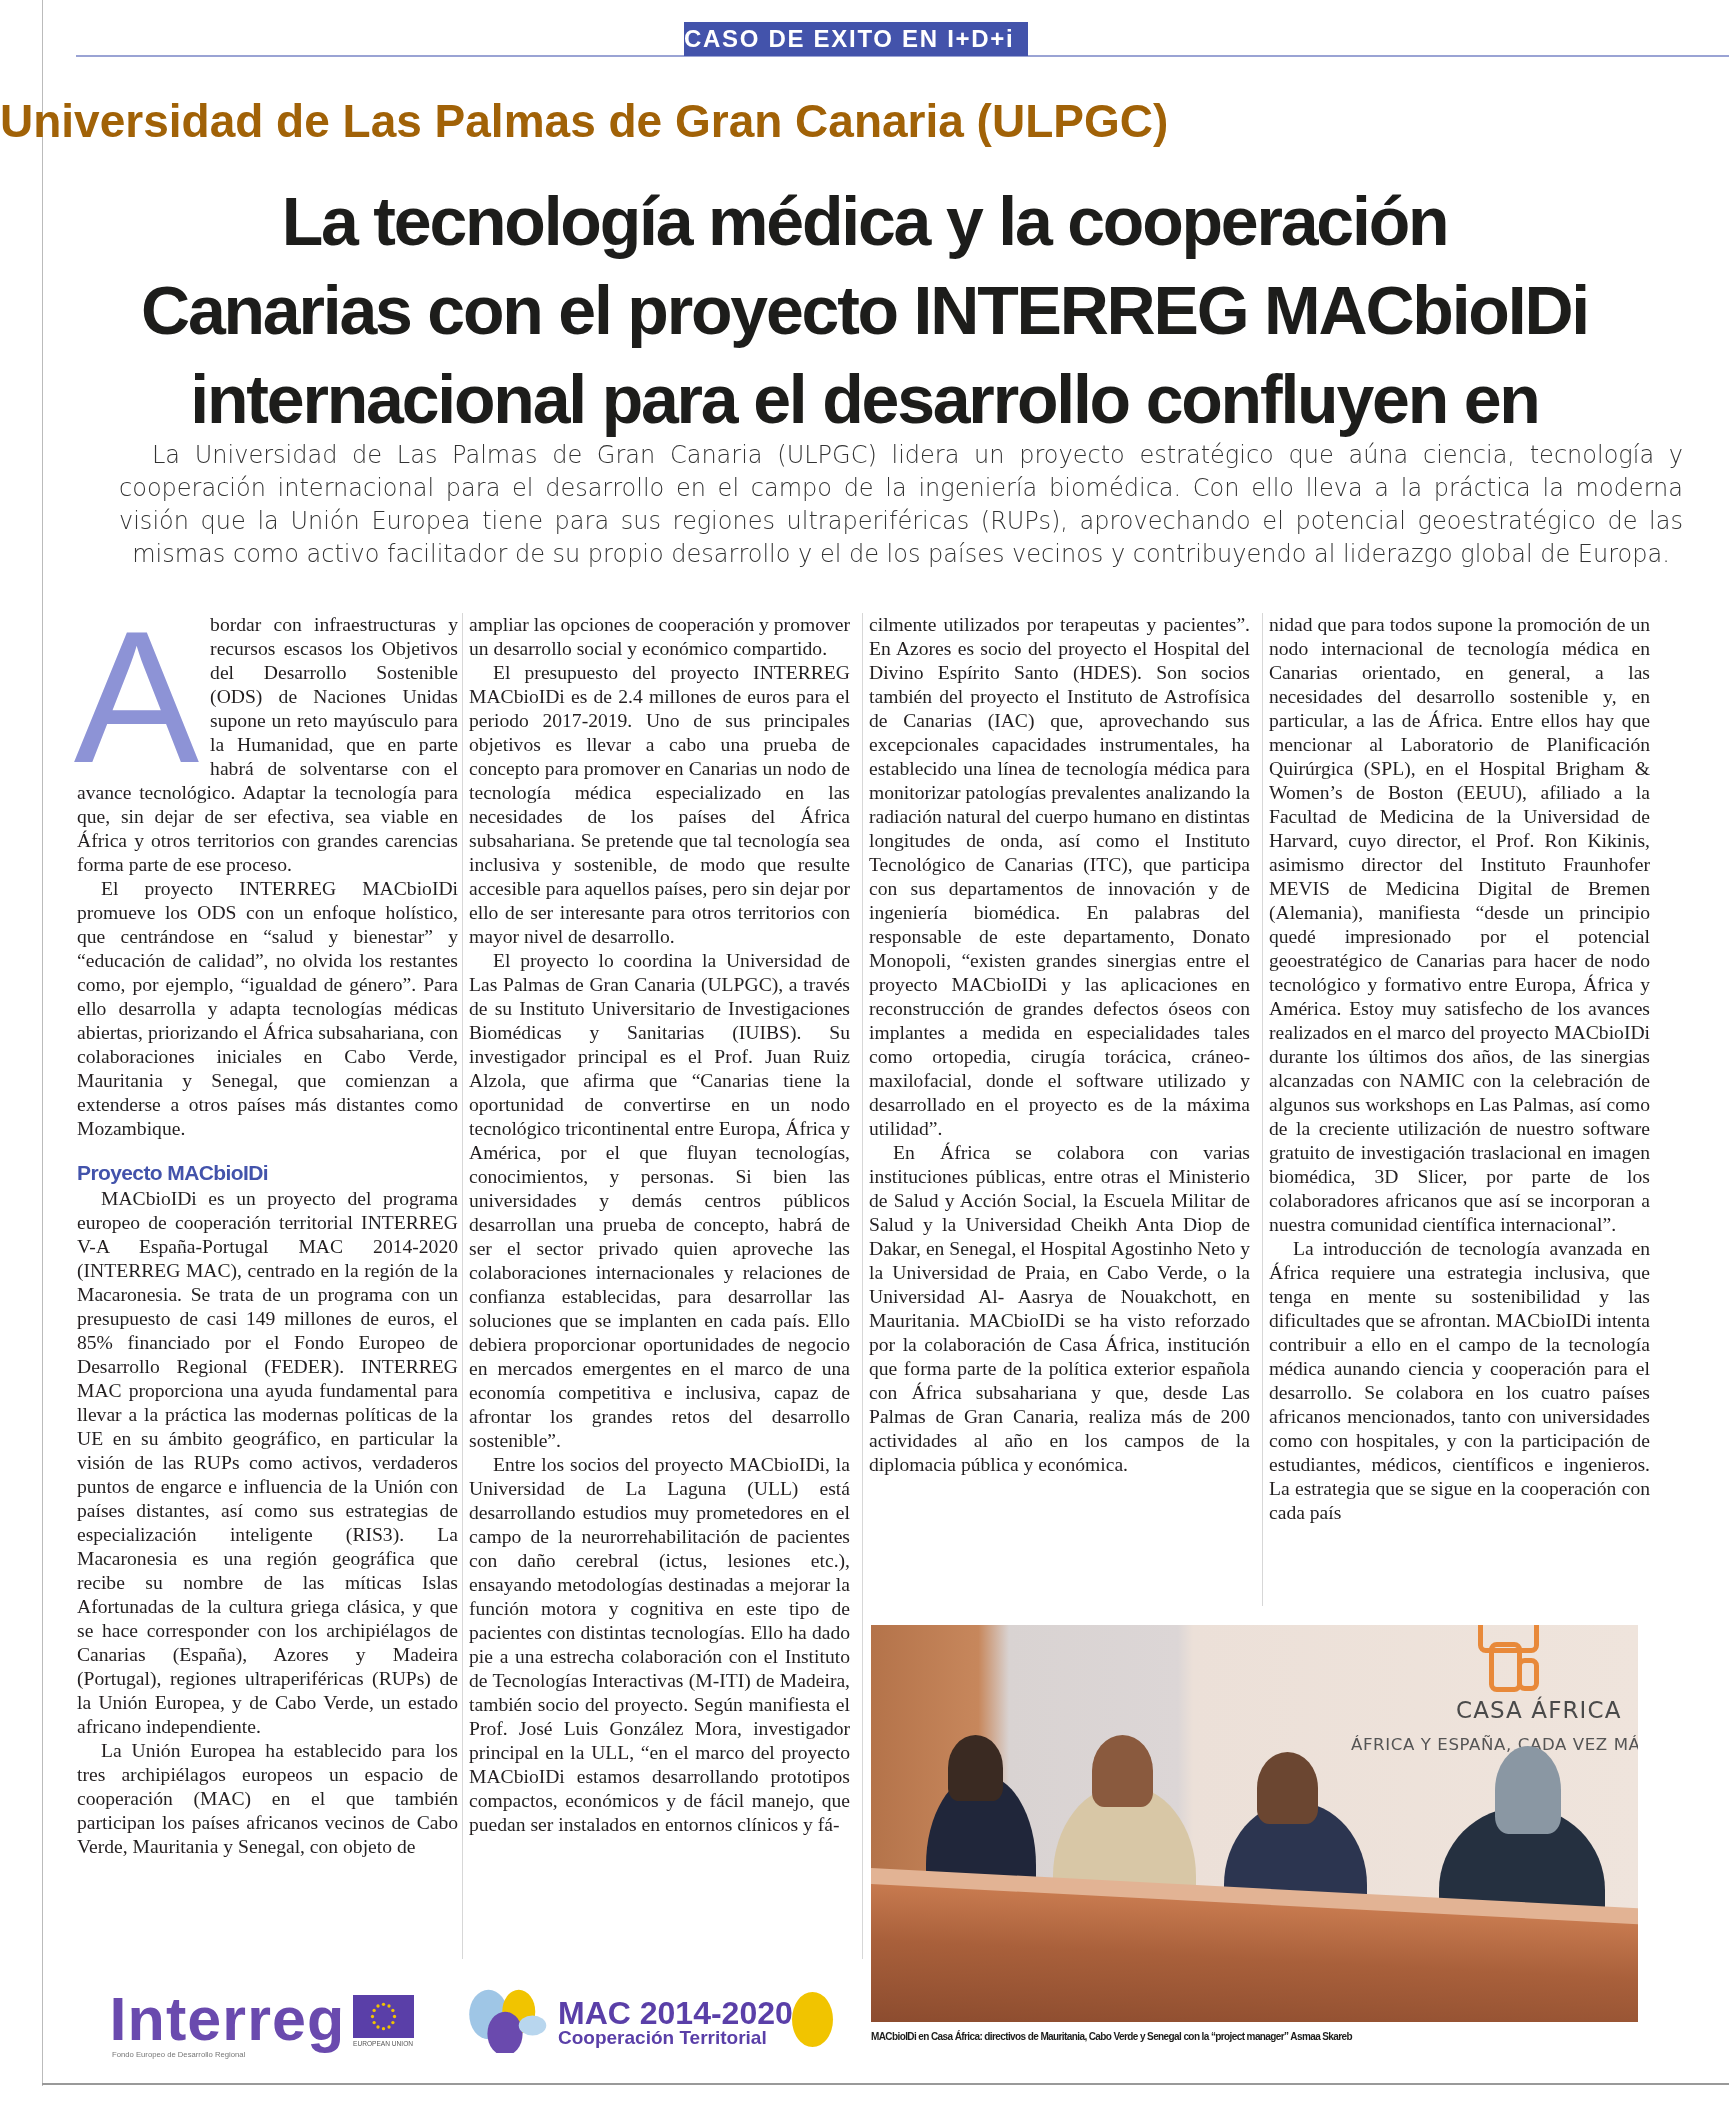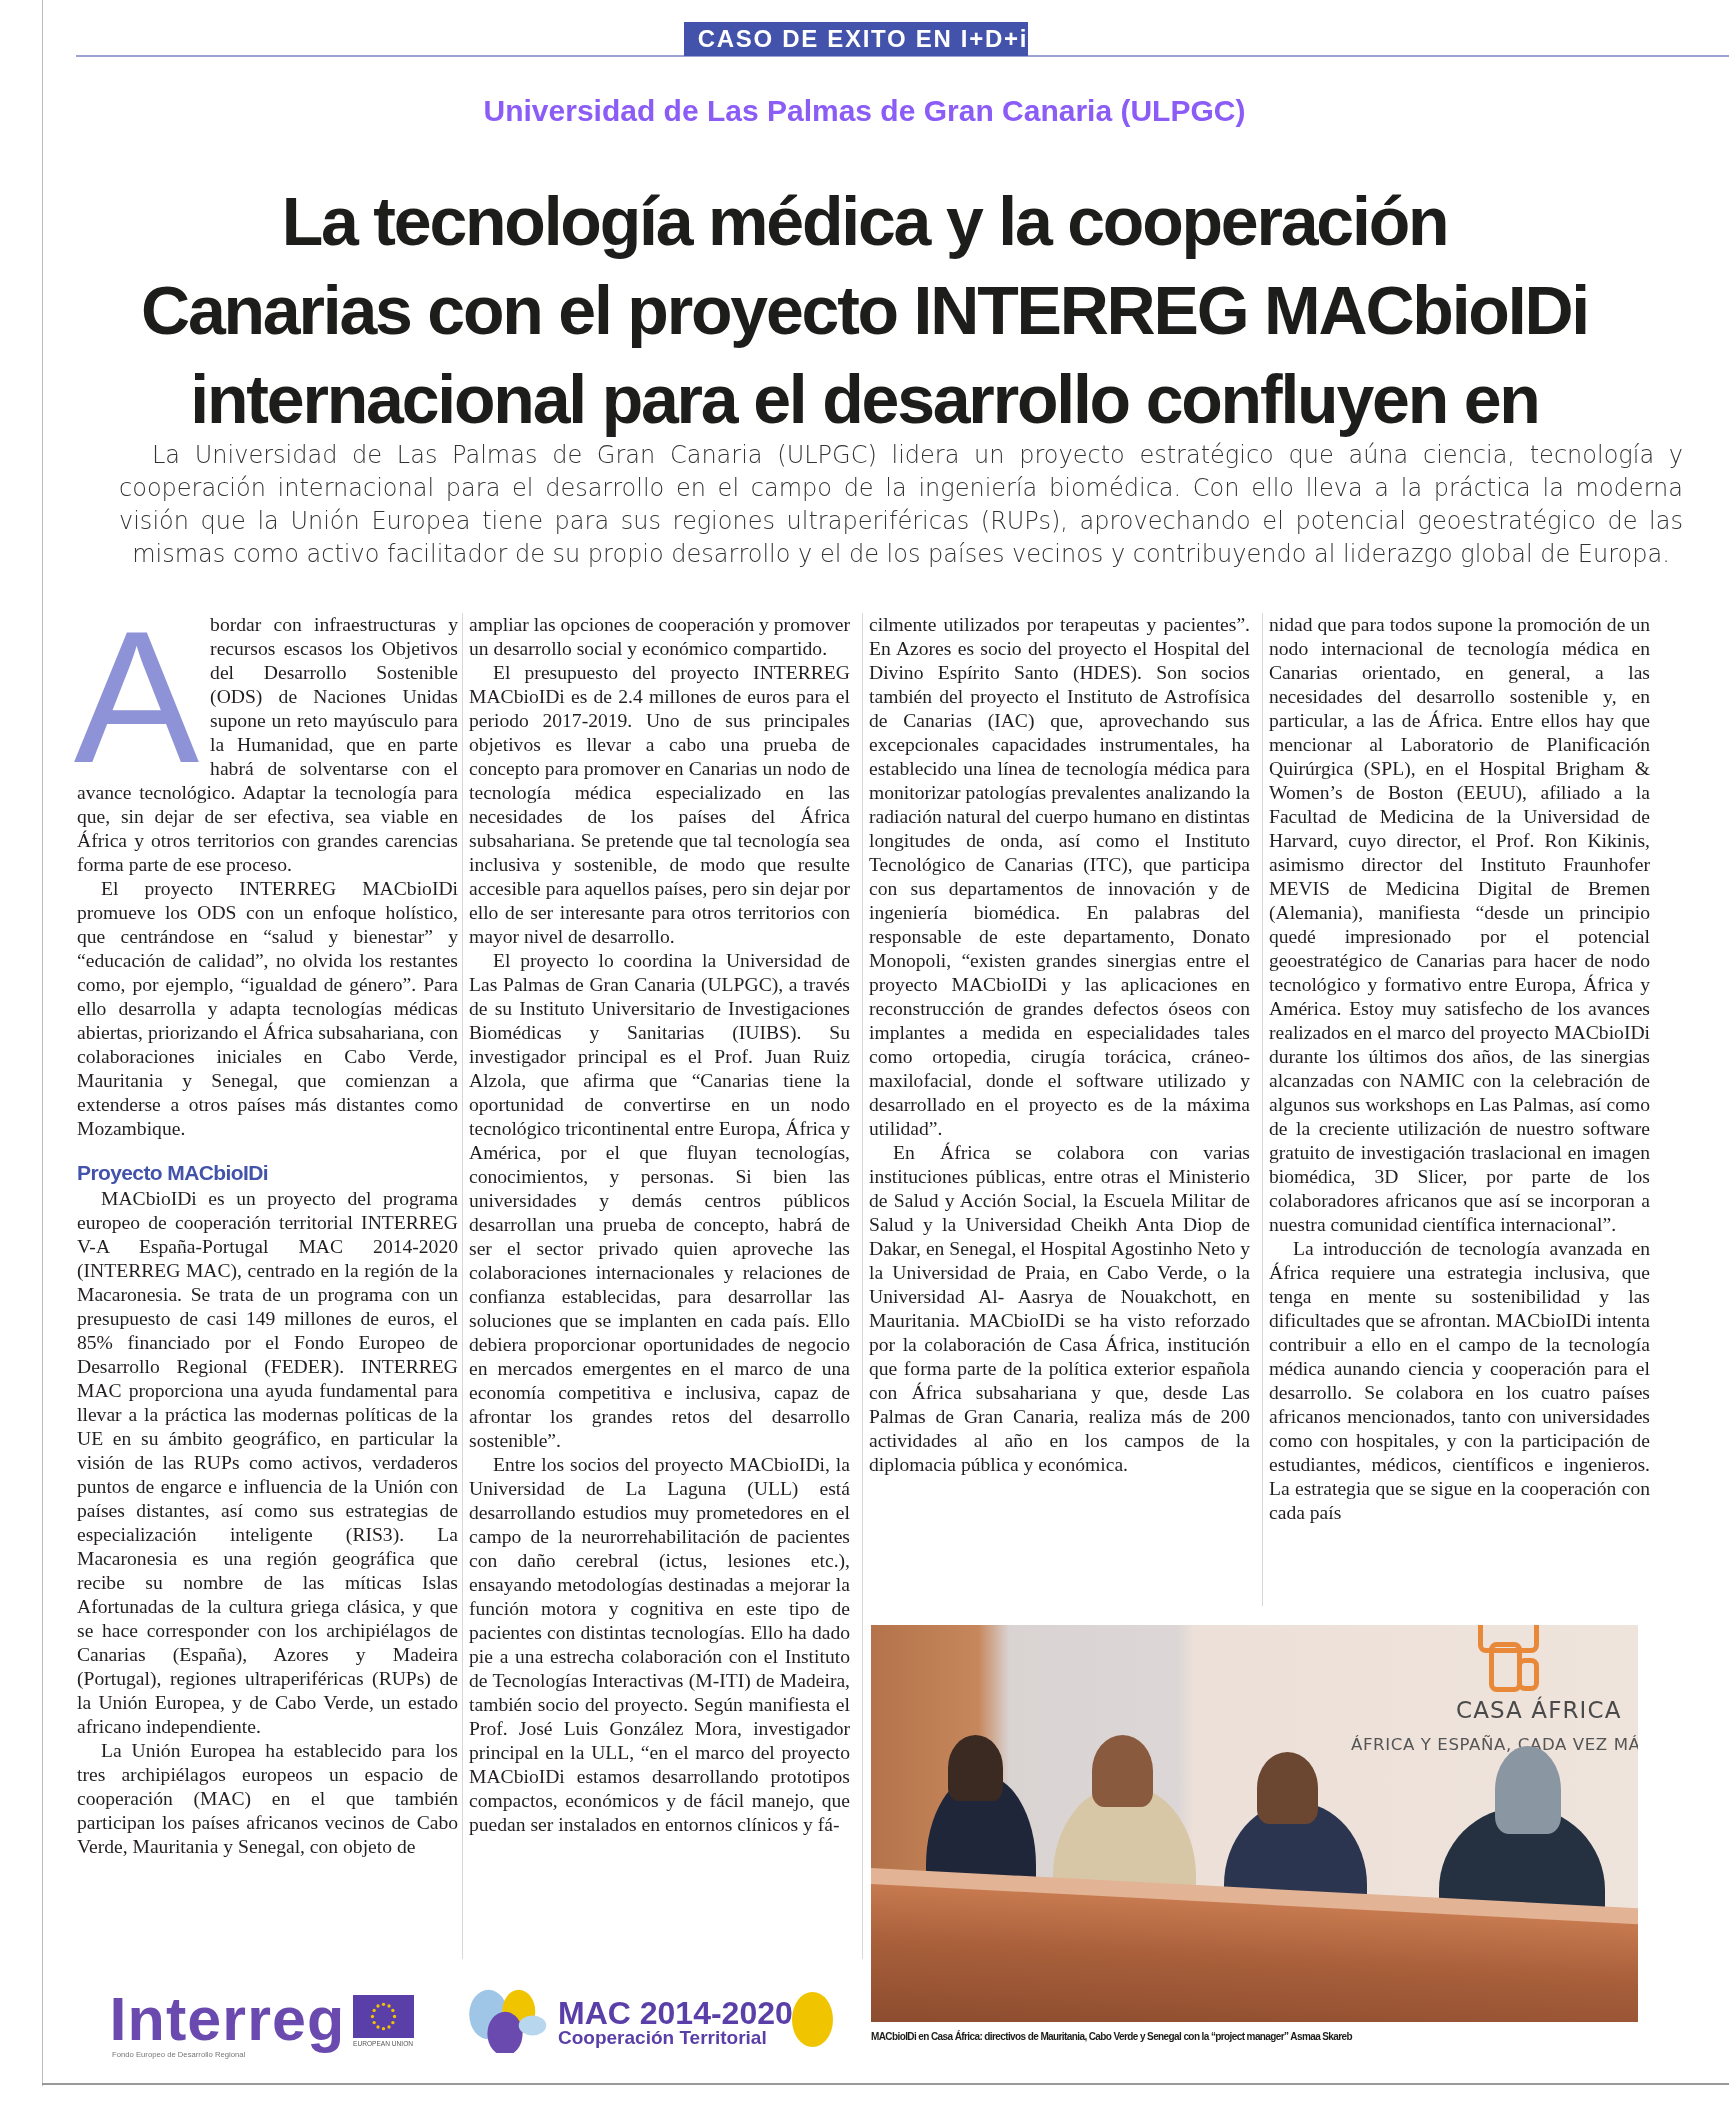--- a/index.html
+++ b/index.html
@@ -1,23 +1,23 @@
 <!DOCTYPE html>
 <html style="font-size:8.8px"><head>
 <meta charset="utf-8">
 <style>
   * { box-sizing: border-box; margin: 0; padding: 0; }
   html, body { width: 1729px; height: 2108px; background: #fff; overflow: hidden; }
   body { position: relative; font-family: "Liberation Serif", serif; color: #231f20; }
   .left-rule { position: absolute; left: 42px; top: 0; width: 1.1px; height: 2086px; background: #bbb; }
   .top-rule { position: absolute; left: 76px; top: 55px; width: 1653px; height: 2.2px; background: #9aa3d4; }
   .section-tag { position: absolute; left: 684px; top: 22px; width: 344px; height: 34px; background: #4353ab; color: #fff;
-    font-family: "Liberation Sans", sans-serif; font-weight: bold; font-size: 24px; letter-spacing: 1.7px; text-align: right; line-height: 34px; }
-  .kicker { position: absolute; left: 0; top: 94px; width: 1729px; text-align: center; color: #8b5cf6;
-    font-family: "Liberation Sans", sans-serif; font-weight: bold; font-size: 30px; }
+    font-family: "Liberation Sans", sans-serif; font-weight: bold; font-size: 24px; letter-spacing: 1.7px; text-align: left; line-height: 34px; }
+  .kicker { position: absolute; left: 0; top: 94px; width: 1729px; text-align: left; color: #a16207;
+    font-family: "Liberation Sans", sans-serif; font-weight: bold; font-size: 46px; }
   .headline { position: absolute; left: 55px; top: 177px; width: 1619px; text-align: center;
     font-family: "Liberation Sans", sans-serif; font-weight: bold; font-size: 68px; line-height: 89px; letter-spacing: -2.2px; color: #1d1d1b; }
   .lede { position: absolute; left: 83px; top: 439px; width: 1564px; text-align: justify; text-align-last: center;
     font-family: "DejaVu Sans", sans-serif; font-size: 24px; line-height: 33px; color: #333; font-weight: 300; margin-left: 36px; }
   .lede .indent { display: inline-block; width: 33px; }
   .col { position: absolute; top: 613px; width: 381px; font-size: 19.6px; line-height: 24px; text-align: justify; hyphens: auto; }
   .col p { text-indent: 24px; }
   .col p.noind { text-indent: 0; }
   .c1 { left: 77px; }
   .c2 { left: 469px; }

